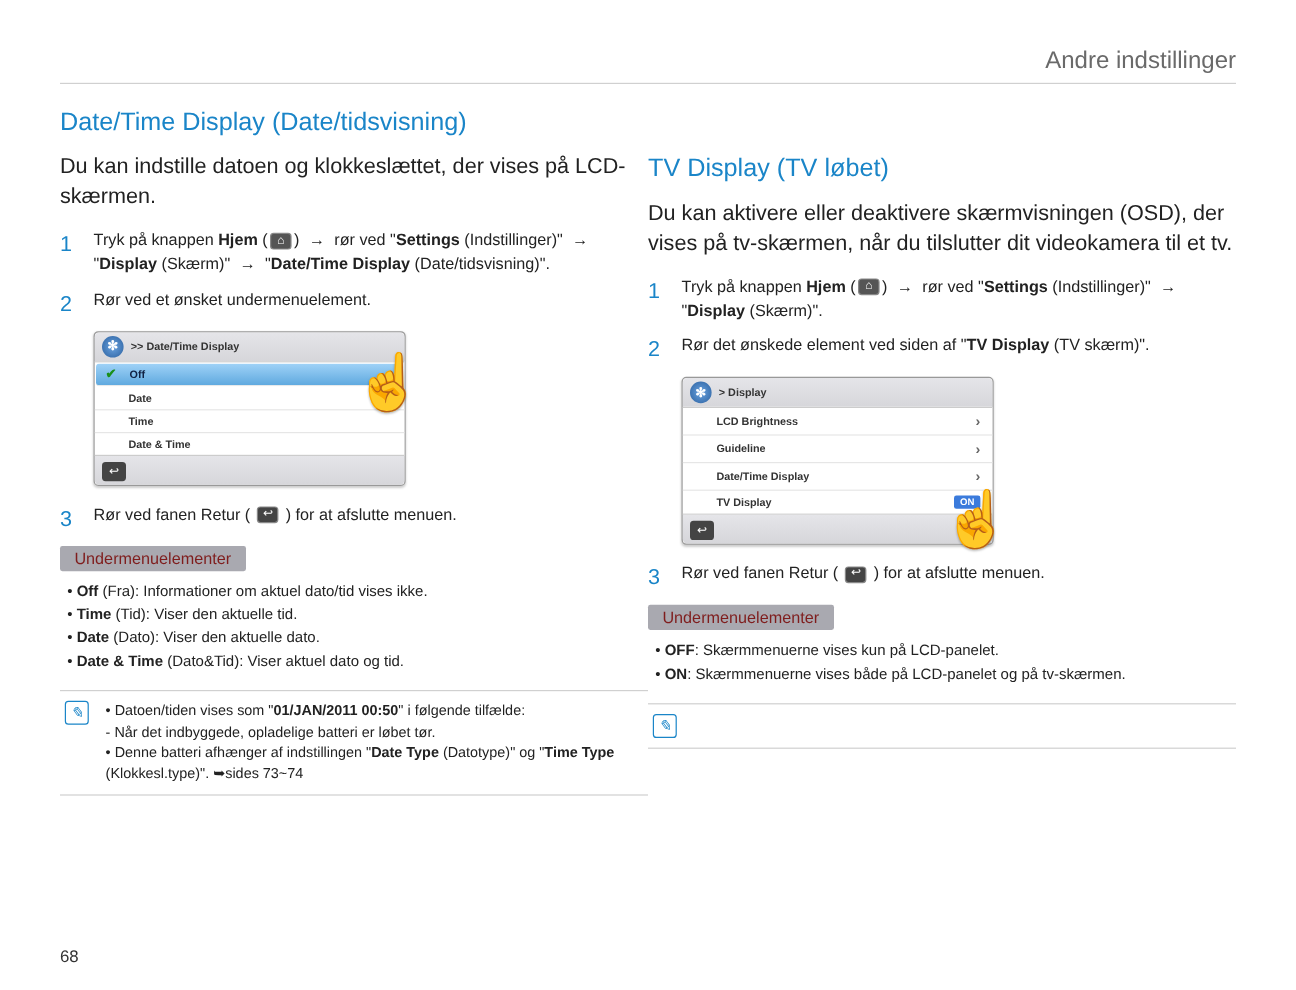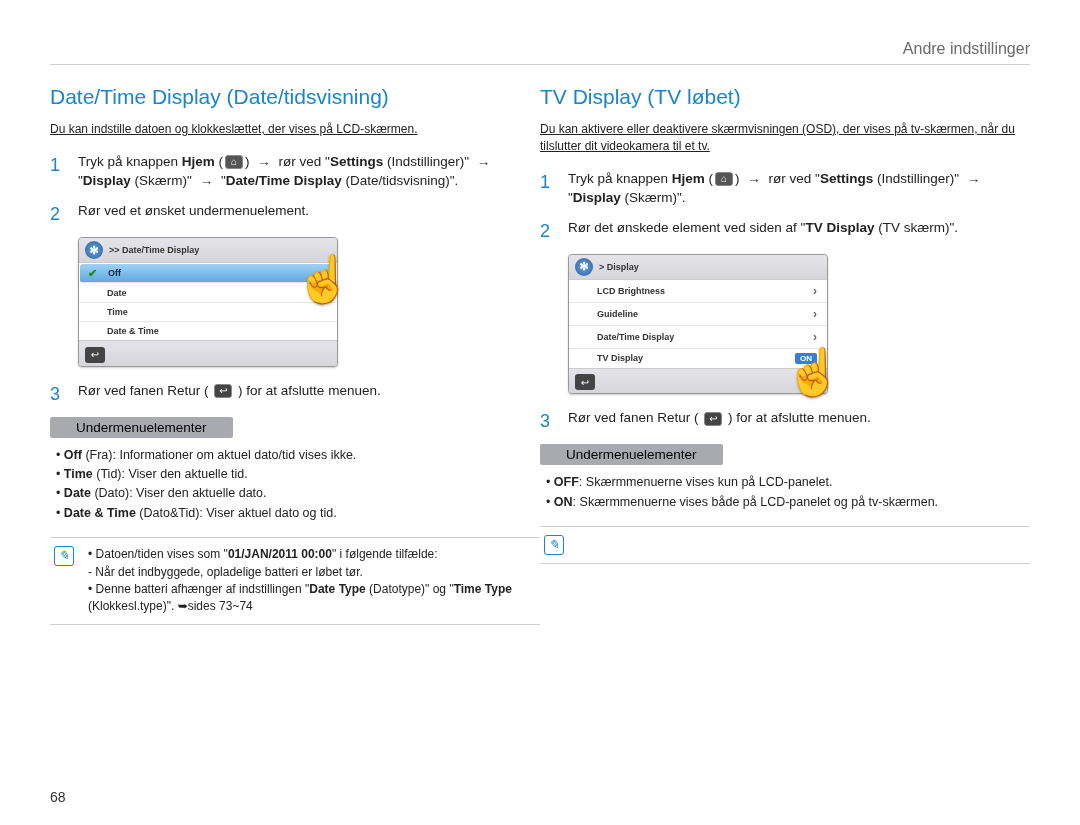--- a/index.html
+++ b/index.html
@@ -7,38 +7,39 @@
     font-family: Arial, Helvetica, sans-serif;
     background: #fff;
     color: #222;
     width: 1080px;
     height: 825px;
     padding: 40px 50px 20px 50px;
     position: relative;
   }
   .header-title {
     text-align: right;
-    font-size: 16px;
+    font-size: 20px;
     color: #6a6a6a;
     font-weight: normal;
     border-bottom: 1px solid #d0d0d0;
     padding-bottom: 6px;
     margin-bottom: 20px;
   }
   .columns {
     display: flex;
+    align-items: center;
   }
   .col { flex: 1; min-width: 0; }
   .section-title {
     color: #1a85c8;
     font-size: 21px;
     font-weight: normal;
     margin-bottom: 12px;
   }
-  .intro { font-size: 12px; line-height: 1.4; margin-bottom: 14px; text-decoration: underline; }
+  .intro { font-size: 18px; line-height: 1.4; margin-bottom: 14px; }
   .step {
     display: flex;
     align-items: flex-start;
     gap: 14px;
     font-size: 13.5px;
     line-height: 1.45;
     margin-bottom: 10px;
   }
   .step .num {
     color: #1a85c8;
@@ -61,23 +62,23 @@
     font-size: 10px;
     vertical-align: middle;
     margin: 0 2px;
   }
   .return-icon { background:#444; }
   .arr { margin: 0 4px; }
 
   
   .subbox-header {
     background: #a9a9b0;
-    color: #000000;
+    color: #7f1d1d;
     font-size: 13.5px;
-    padding: 3px 26px;
+    padding: 3px 12px;
     display: inline-block;
     border-radius: 2px;
     margin-bottom: 8px;
   }
   .subbox-list {
     list-style: none;
     padding-left: 6px;
     font-size: 12.5px;
     line-height: 1.55;
     margin-bottom: 14px;
@@ -254,21 +255,21 @@
       <li><span class="b">Off</span><span> (Fra): Informationer om aktuel dato/tid vises ikke.</span></li>
       <li><span class="b">Time</span><span> (Tid): Viser den aktuelle tid.</span></li>
       <li><span class="b">Date</span><span> (Dato): Viser den aktuelle dato.</span></li>
       <li><span class="b">Date &amp; Time</span><span> (Dato&amp;Tid): Viser aktuel dato og tid.</span></li>
     </ul>
 
     <div class="note">
       <span class="note-icon">✎</span>
       <ul>
         <li>
-          <span>Datoen/tiden vises som "</span><span class="b">01/JAN/2011 00:00</span><span>" i følgende tilfælde:</span><br>
+          <span>Datoen/tiden vises som "</span><span class="b">01/JAN/2011 00:50</span><span>" i følgende tilfælde:</span><br>
           <span>- Når det indbyggede, opladelige batteri er løbet tør.</span>
         </li>
         <li>
           <span>Denne batteri afhænger af indstillingen "</span><span class="b">Date Type</span><span> (Datotype)" og "</span><span class="b">Time Type</span><span> (Klokkesl.type)". </span>➥<span>sides 73~74</span>
         </li>
       </ul>
     </div>
   </div>
 
   <div class="col">

